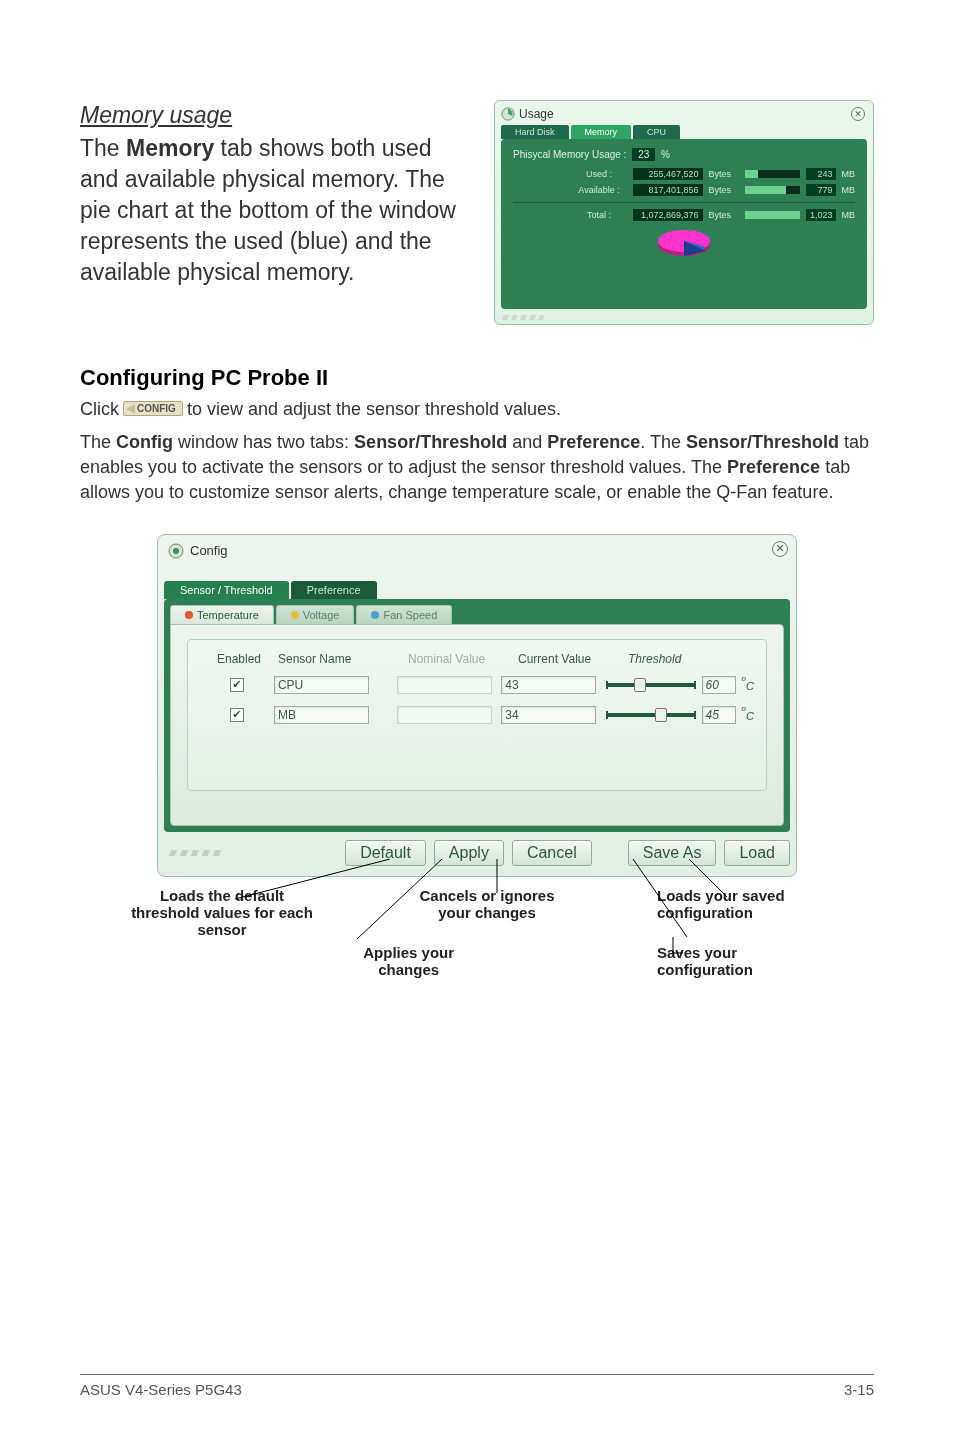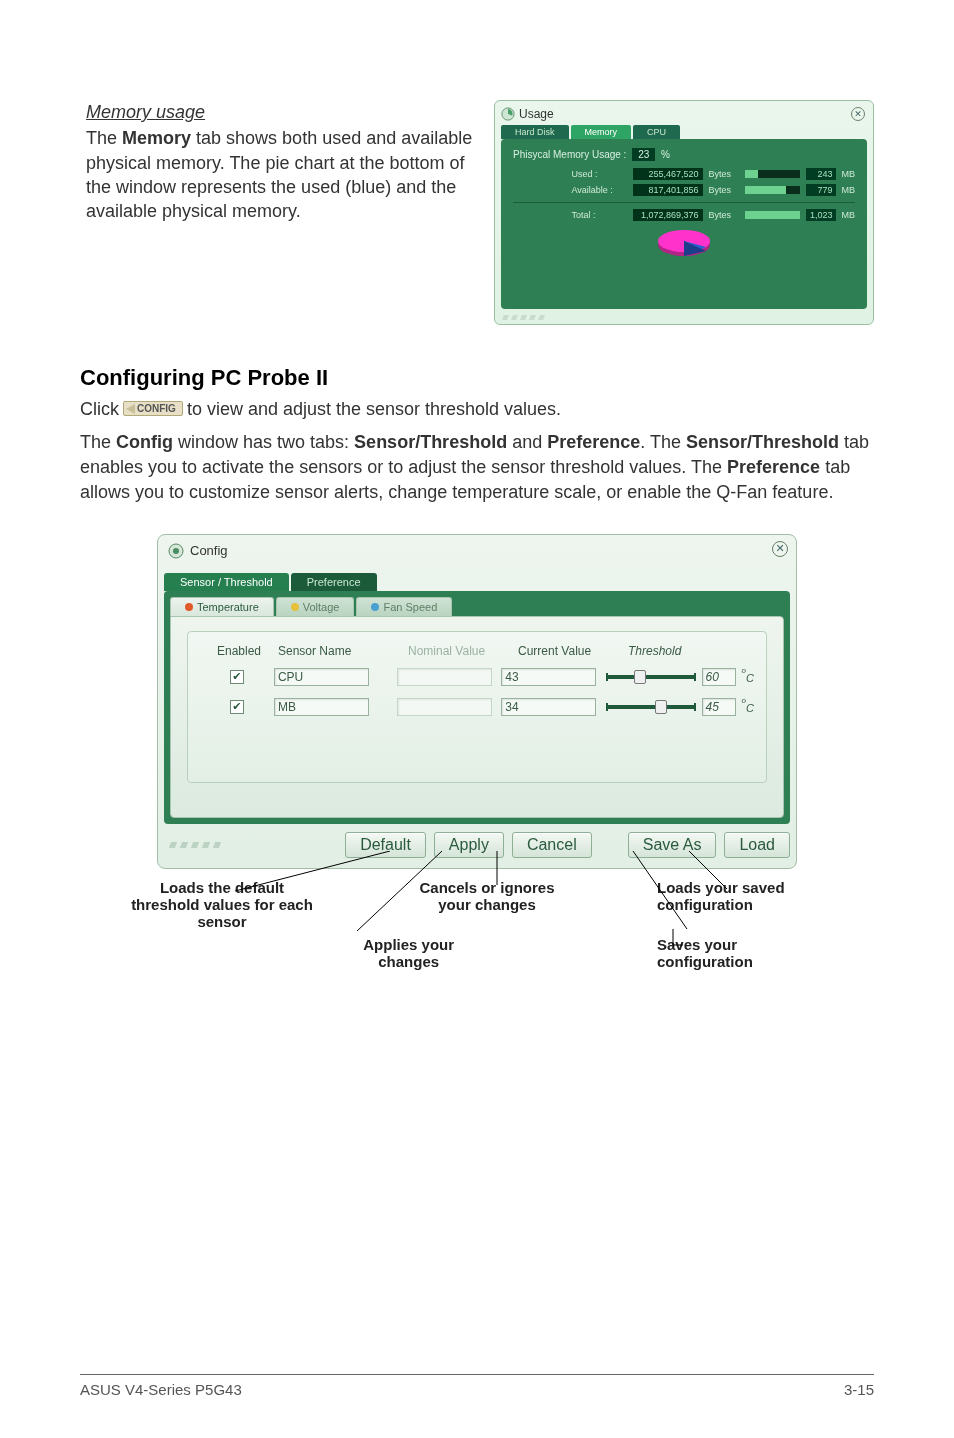--- a/index.html
+++ b/index.html
@@ -6,42 +6,42 @@
   body {
     font-family: Arial, Helvetica, sans-serif;
     width: 954px;
     height: 1438px;
     background: #fff;
     color: #000;
     position: relative;
     padding: 100px 80px 0 80px;
   }
   .mem-section { display: flex; gap: 18px; margin-bottom: 40px; }
-  .mem-text { flex: 1; font-size: 18px; line-height: 1.35; color: #333; margin-left: 6px; }
+  .mem-text { flex: 1; font-size: 23px; line-height: 1.35; color: #333; }
   .mem-underline { text-decoration: underline; font-style: italic; display: block; margin-bottom: 2px; }
   .bold { font-weight: bold; }
   .usage-panel {
     width: 380px; height: 225px;
     background: linear-gradient(#eaf6ec,#dff2e3);
     border: 1px solid #9bbfa1;
     border-radius: 6px;
     position: relative;
     padding: 6px;
     font-size: 10px;
     color: #335533;
   }
   .usage-title { display:flex; align-items:center; gap:4px; font-size:12px; color:#333;}
   .usage-title svg { width:14px; height:14px;}
   .close-x { position:absolute; top:6px; right:8px; width:14px; height:14px; border:1px solid #6a806a; border-radius:50%; display:flex; align-items:center; justify-content:center; font-size:9px; color:#466;}
   .usage-tabs { display:flex; gap:2px; margin-top:4px;}
   .utab { padding:2px 14px; font-size:9px; color:#c8e6cc; border-radius:2px 2px 0 0; background:#1f6a4e;}
   .utab.active { background:#2fa565; color:#fff;}
   .usage-inner { background:#2e7f54; border-radius:4px; margin-top:0; padding:10px 12px 12px 12px; height:170px; color:#cfe9d6;}
   .usage-row { display:flex; align-items:center; gap:6px; margin:4px 0; font-size:9px; justify-content:flex-end;}
-  .usage-row .lbl { width:55px; text-align:left;}
+  .usage-row .lbl { width:55px; text-align:center;}
   .usage-row .box1 { background:#00331a; color:#a6e0bd; padding:1px 4px; min-width:70px; text-align:right; display:inline-block;}
   .usage-row .unit { width:30px;}
   .usage-row .bar { width:55px; height:8px; background:#0a2e1c; position:relative;}
   .usage-row .bar .fill { position:absolute; left:0; top:0; bottom:0; background:#6dd18f;}
   .usage-row .val2 { background:#003d23; color:#a6e0bd; padding:1px 3px; min-width:30px; text-align:right;}
   .phy-label { color:#d6efe0; font-size:10px; margin-bottom:8px;}
   .phy-label .pct { background:#003d23; padding:1px 6px; margin:0 3px;}
   .hr { border-top:1px solid #195c3a; margin:6px 0;}
   .pie { width:60px; height:32px; margin: 6px auto 0 auto; position:relative;}
   .pie svg { width:100%; height:100%;}
@@ -58,21 +58,21 @@
   .config-window {
     width: 640px; margin: 20px auto 0 auto;
     background: linear-gradient(#edf5ee,#e2efe4);
     border:1px solid #a4bda9; border-radius:8px;
     padding:6px 6px 10px 6px;
     position:relative;
   }
   .cfg-title { display:flex; align-items:center; gap:6px; font-size:13px; color:#333; padding:2px 4px;}
   .cfg-title svg{width:16px;height:16px;}
   .cfg-close { position:absolute; top:6px; right:8px; width:16px; height:16px; border:1px solid #6a806a; border-radius:50%; display:flex; align-items:center; justify-content:center; font-size:11px; color:#466;}
-  .tab-row1 { display:flex; gap:2px; margin-top:12px;}
+  .tab-row1 { display:flex; gap:2px; margin-top:20px;}
   .t1 { font-size:11px; padding:3px 16px; border-radius:3px 3px 0 0; background:#257f4e; color:#fff;}
   .t1.inactive { background:#1b5b39; color:#c9e6d4;}
   .cfg-inner { background:#2e7f54; border-radius:4px; padding:6px; }
   .tab-row2 { display:flex; gap:2px; }
   .t2 { font-size:11px; padding:3px 14px; border-radius:3px 3px 0 0; background:linear-gradient(#ecf3ed,#d9e7dc); color:#2a5a3d; display:flex; align-items:center; gap:4px; border:1px solid #a8c5af; border-bottom:none;}
   .t2.inactive { background:linear-gradient(#cfe2d4,#b9d4c0); color:#5e7e67;}
   .t2 .dot { width:8px;height:8px;border-radius:50%;}
   .panel { background:linear-gradient(#eef5ef,#dceadf); border:1px solid #a8c5af; border-radius:0 4px 4px 4px; padding:14px 16px 34px 16px;}
   .panel-inner { background:linear-gradient(#f1f7f2,#e3efe5); border:1px solid #b9d0bd; border-radius:4px; padding:8px 12px 60px 12px;}
   .hdrrow, .datarow { display:flex; align-items:center; font-size:12px; color:#3a5b44;}

